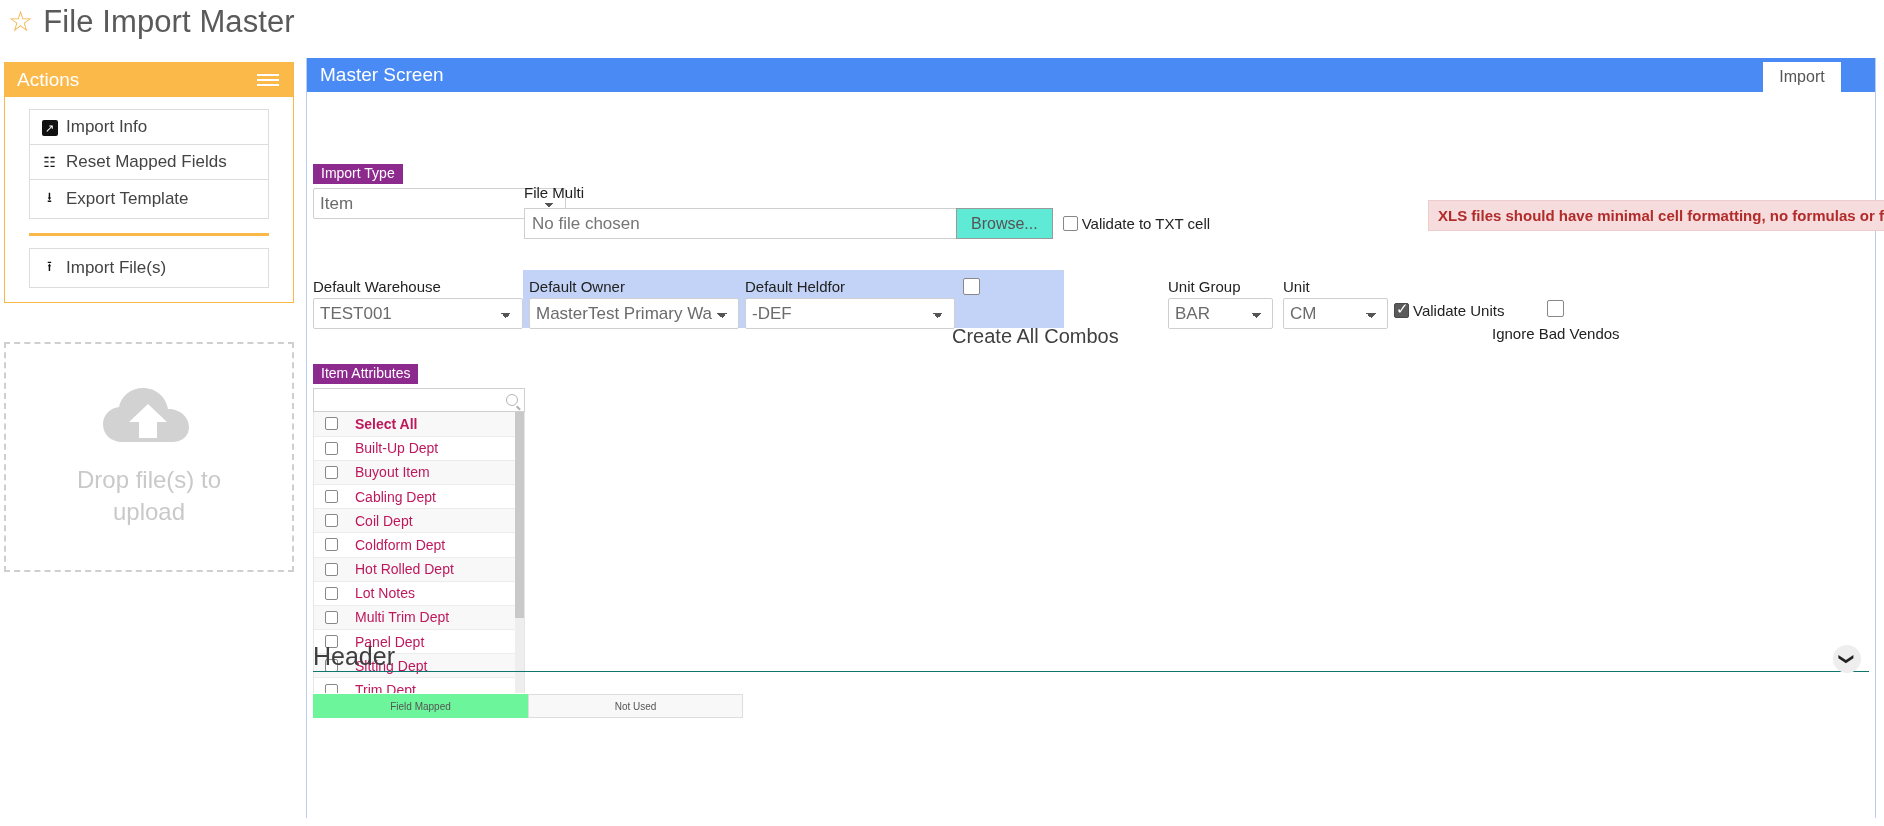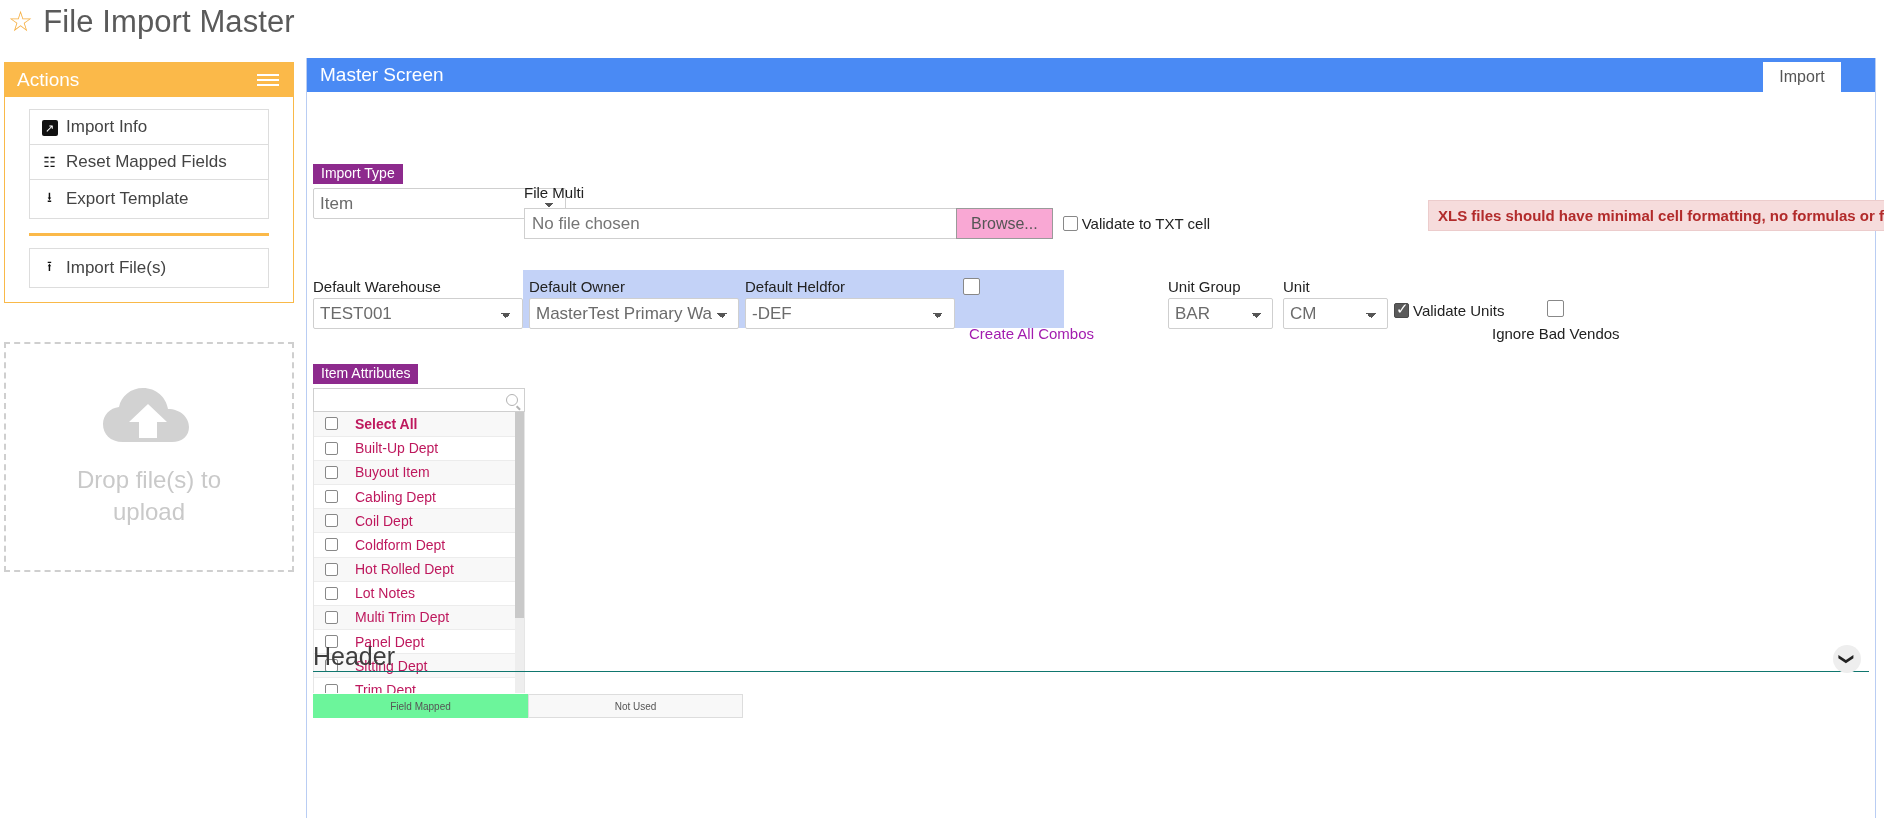--- a/index.html
+++ b/index.html
@@ -124,21 +124,21 @@
   .import-type-wrap { position: absolute; left: 6px; top: 8px; width: 253px; }
   .file-name-wrap { position: absolute; left: 217px; top: 50px; }
   .file-input-row { position: absolute; left: 217px; top: 74px; display:flex; align-items: stretch; }
   .file-text {
     width: 432px; height: 31px;
     border: 1px solid #cfcfcf; border-right: none;
     font-size: 17px; color: #9a9a9a;
     padding: 4px 7px; background: #fff;
   }
   .browse-btn {
-    background: #f9a8d4; border: 1px solid #9a9a9a;
+    background: #5eead4; border: 1px solid #9a9a9a;
     font-size: 16px; color: #555;
     padding: 0 14px; display:flex; align-items:center; cursor: pointer;
   }
   .cb { width: 15px; height: 15px; border: 1px solid #888; background: #fff;
         display:inline-block; border-radius: 2px; cursor: pointer; flex: none; }
   .cb.checked { background: #5a5a5a; border-color: #4a4a4a; position: relative; }
   .cb.checked::after {
     content: "✓"; position: absolute; left: 1px; top: -3px;
     color: #fff; font-size: 15px; line-height: 16px;
   }
@@ -155,21 +155,21 @@
   .row2 { position: absolute; left: 0; top: 186px; width: 100%; }
   .hl-blue { background: #c3d2f7; }
   .wh-wrap { position: absolute; left: 6px; top: 0; width: 210px; }
   .owner-group {
     position: absolute; left: 216px; top: -8px;
     padding: 8px 0 0 6px; width: 541px; height: 58px;
   }
   .owner-wrap { position: absolute; left: 6px; top: 8px; width: 210px; }
   .held-wrap { position: absolute; left: 222px; top: 8px; width: 210px; }
   .combo-box { position: absolute; left: 440px; top: 8px; }
-  .combo-label { position: absolute; left: 446px; top: 55px; font-size: 15px; color:#a21caf; white-space: nowrap; }
+  .combo-label { position: absolute; left: 429px; top: 55px; font-size: 20px; color:#404040; white-space: nowrap; }
 
   .ug-wrap { position: absolute; left: 861px; top: 0; width: 105px; }
   .un-wrap { position: absolute; left: 976px; top: 0; width: 105px; }
   .vu-wrap { position: absolute; left: 1087px; top: 24px; display:flex; align-items:center; gap:4px; }
   .ibv-wrap { position: absolute; left: 1185px; top: 22px; text-align:center; }
   .ibv-wrap .cb { display:block; margin: 0 auto; width:17px; height:17px; }
   .ibv-label { font-size: 15px; color: #222; margin-top: 8px; white-space: nowrap; }
 
   
   .attrs { position: absolute; left: 6px; top: 250px; width: 212px; }

